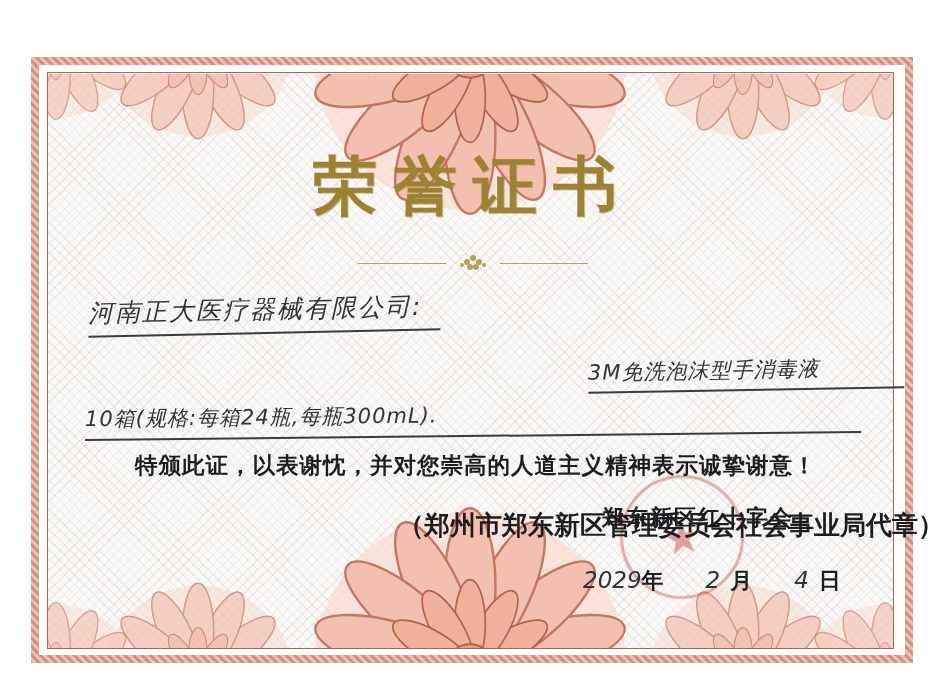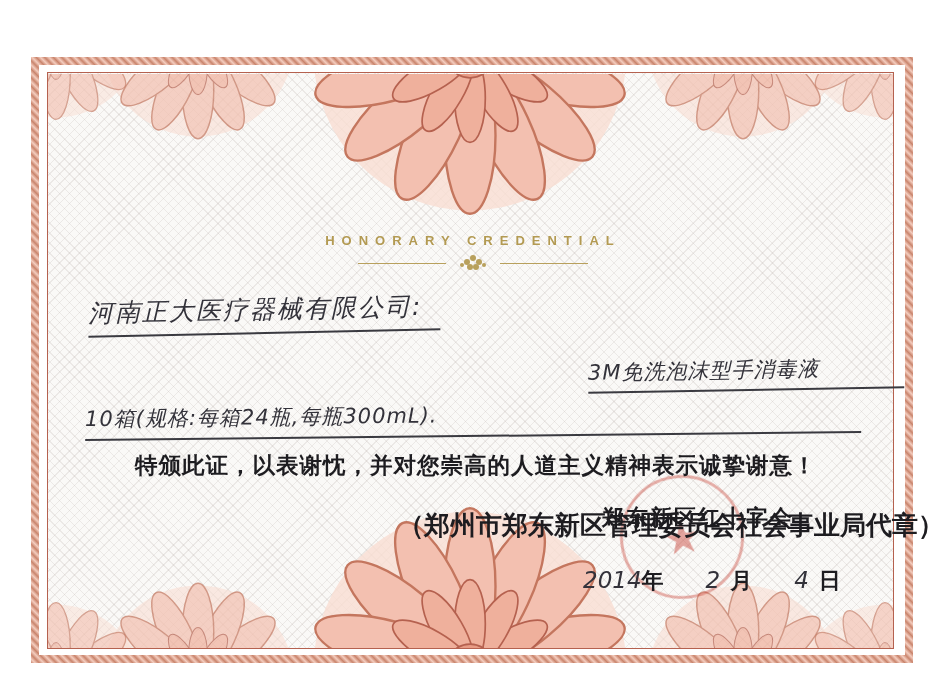--- a/index.html
+++ b/index.html
@@ -131,22 +131,22 @@
         <use href="#lace-fan" transform="translate(837,-44) scale(0.95)" opacity="0.65"></use>
       </g>
     </defs>
     <use href="#lace-row"></use>
   </svg>
 
   <svg class="ornament bottom" viewBox="0 0 845 175" xmlns="http://www.w3.org/2000/svg">
     <use href="#lace-row"></use>
   </svg>
 
+  <div class="title">荣誉证书</div>
 
-  <div class="subtitle">HONORARY CREDENTIAL</div>
 
   <div class="divider">
     <span class="dline"></span>
     <svg width="34" height="18" viewBox="0 0 34 18">
       <g fill="#b8a05c">
         <circle cx="17" cy="4" r="3"></circle>
         <circle cx="11" cy="8" r="3"></circle>
         <circle cx="23" cy="8" r="3"></circle>
         <circle cx="14" cy="13" r="3"></circle>
         <circle cx="20" cy="13" r="3"></circle>
@@ -168,21 +168,21 @@
 
   <div class="seal">
     <span class="star">★</span>
   </div>
 
   <div class="issuer printed">郑东新区红十字会</div>
 
   <div class="issuer-note printed">（郑州市郑东新区管理委员会社会事业局代章）</div>
 
   <div class="date-line">
-    <span class="hand">2014</span>
+    <span class="hand">2029</span>
     <span class="printed">年</span>
     <span class="gap-l"></span>
     <span class="hand">2</span>
     <span class="gap-s"></span>
     <span class="printed">月</span>
     <span class="gap-l"></span>
     <span class="hand">4</span>
     <span class="gap-s"></span>
     <span class="printed">日</span>
   </div>

